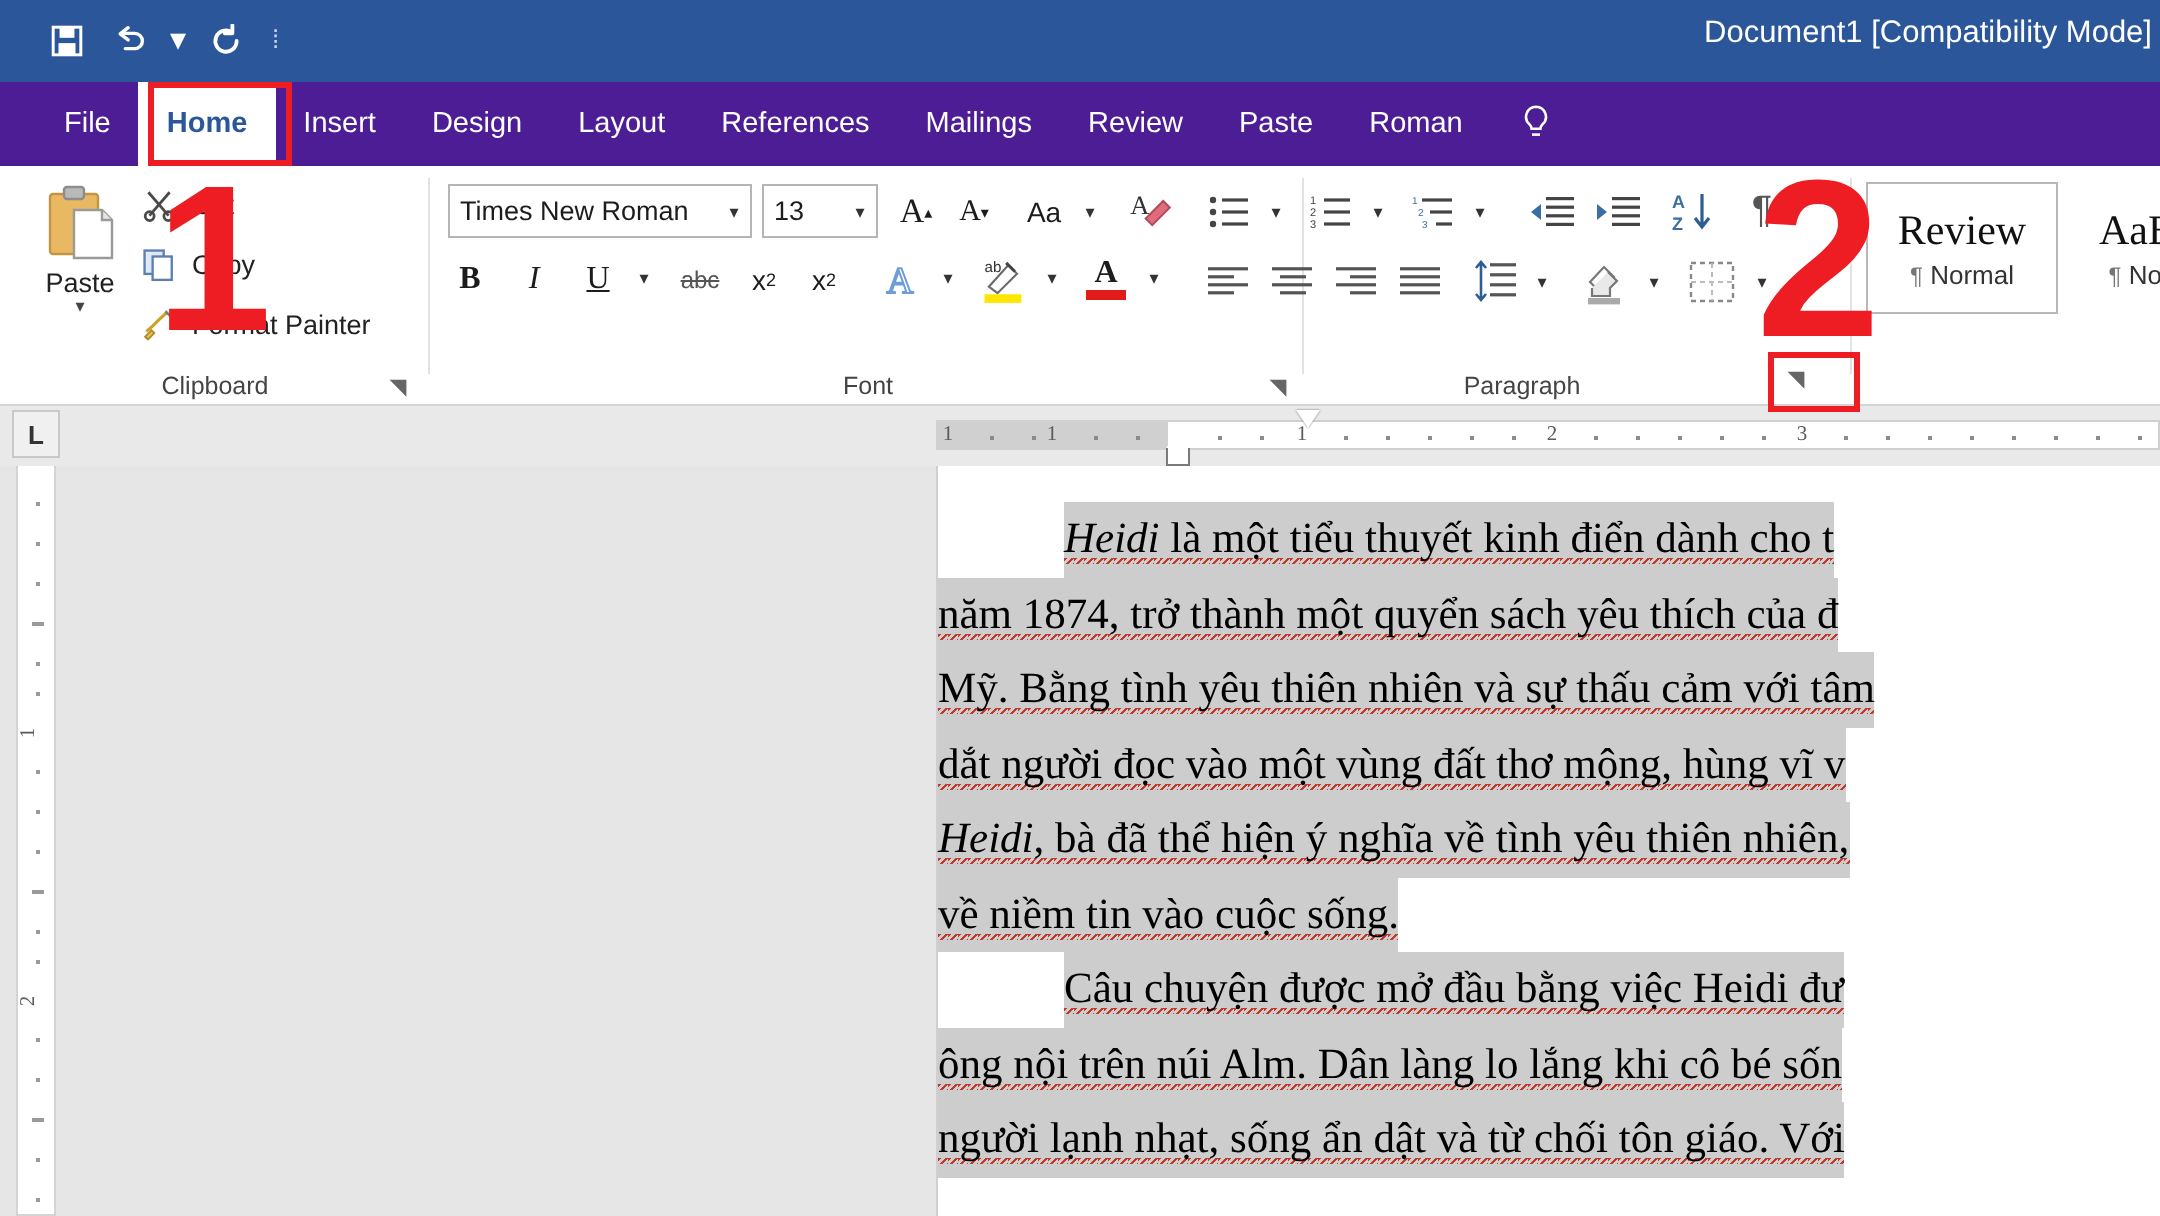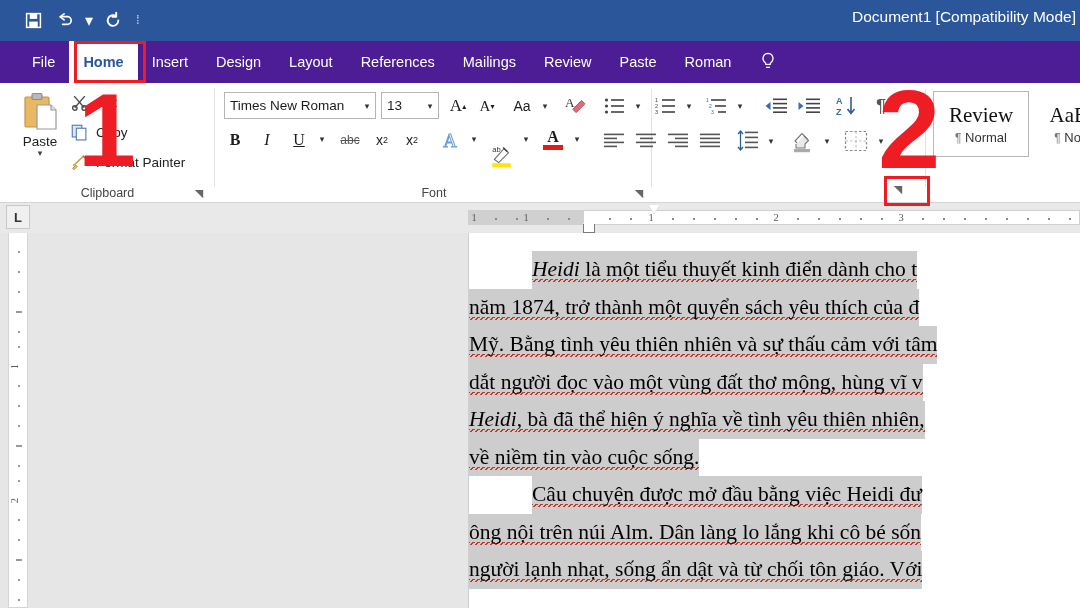--- a/index.html
+++ b/index.html
@@ -366,21 +366,21 @@
           <sup style="font-size:9px;">2</sup>
       </div>
 
       <div class="ico-btn" style="left:222px; top:44px; width:26px; height:26px;">
         <svg width="22" height="22" viewBox="0 0 20 20">
             <text x="3" y="16" font-family="Liberation Serif, serif" font-size="17" fill="none" stroke="#6f9ed6" stroke-width="0.9">A</text>
           </svg>
       </div>
       <div class="car-btn" style="left:251px; top:47px; width:14px; height:18px;">▾</div>
 
-      <div class="ico-btn" style="left:272px; top:58px; width:28px; height:28px;">
+      <div class="ico-btn" style="left:272px; top:42px; width:28px; height:28px;">
         <svg width="24" height="26" viewBox="0 0 22 24" fill="none">
           <text x="2" y="9" font-family="Liberation Sans, sans-serif" font-size="7" fill="#333">ab</text>
           <path d="M4 16 L13 6 L17 10 L8 19 Z" fill="#ffffff" stroke="#6a6a6a" stroke-width="1"></path>
           <path d="M12 5 L16 9" stroke="#444" stroke-width="1.4"></path>
           <rect x="2" y="19.5" width="17" height="4" fill="#ffe600"></rect>
         </svg>
       </div>
       <div class="car-btn" style="left:303px; top:47px; width:14px; height:18px;">▾</div>
 
       <div class="ico-btn" style="left:323px; top:42px; width:28px; height:28px; flex-direction:column;">
@@ -512,20 +512,21 @@
       <div class="car-btn" style="left:224px; top:49px; width:14px; height:18px;">▾</div>
 
       <div class="ico-btn" style="left:246px; top:45px; width:28px; height:26px;">
         <svg width="24" height="22" viewBox="0 0 24 22" fill="none">
           <rect x="1.5" y="1.5" width="21" height="19" stroke="#888" stroke-width="1.2" stroke-dasharray="2.5 2" fill="none"></rect>
           <path d="M12 1.5 V20.5 M1.5 11 H22.5" stroke="#bbb" stroke-width="1" stroke-dasharray="2.5 2"></path>
         </svg>
       </div>
       <div class="car-btn" style="left:278px; top:49px; width:14px; height:18px;">▾</div>
 
+      <div class="grp-label">Paragraph</div>
       <div class="launcher" style="right:20px; bottom:6px;">◥</div>
       <div class="grp-sep" style="right:0;"></div>
     </div>
 
     <div class="grp" id="g-styles">
       <div class="style-card sel" style="left:6px;">
         <span class="style-aa">Review</span>
         <span class="style-nm">
           <span class="style-pil">¶</span>
           <span>Normal</span>

